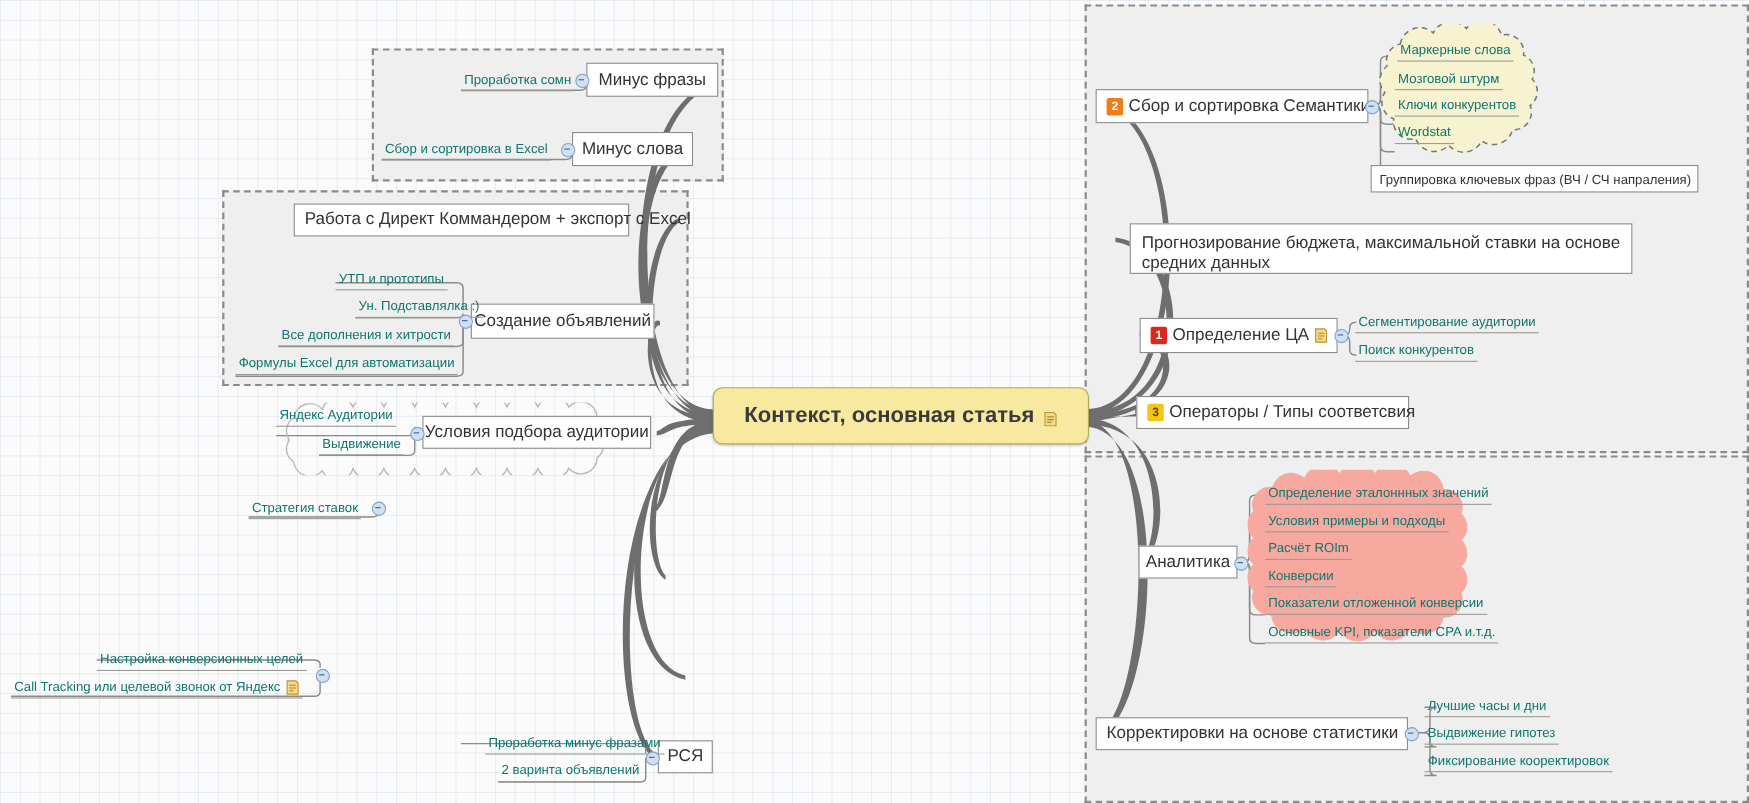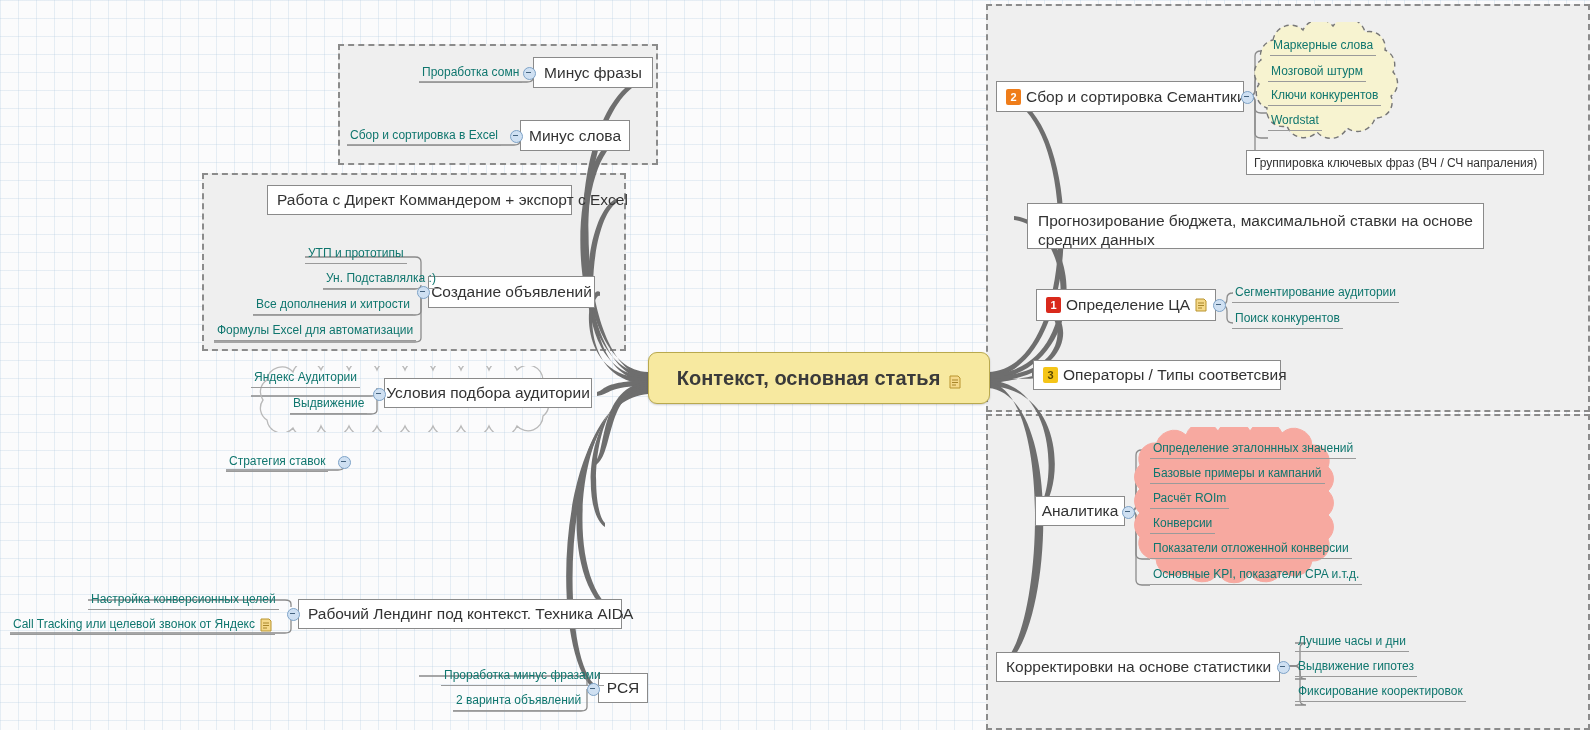--- a/index.html
+++ b/index.html
@@ -196,23 +196,20 @@
     <span>Условия подбора аудитории</span>
   </div>
   <div class="leaf" style="left:251px;top:370px;"><span>Яндекс Аудитории</span></div>
   <div class="leaf" style="left:290px;top:396px;"><span>Выдвижение</span></div>
   <div class="toggle" style="left:373px;top:388px;"></div>
 
   <div class="leaf" style="left:226px;top:454px;"><span>Стратегия ставок</span></div>
   <div class="toggle" style="left:338px;top:456px;"></div>
 
 
-  <div class="node n-lg" style="left:298px;top:599px;width:324px;height:30px;">
-    <span>Рабочий Лендинг под контекст. Техника AIDA</span>
-  </div>
   <div class="leaf" style="left:88px;top:592px;"><span>Настройка конверсионных целей</span></div>
   <div class="leaf" style="left:10px;top:617px;display:flex;align-items:center;">
     <span>Call Tracking или целевой звонок от Яндекс</span>
     <span class="note">
       <svg viewBox="0 0 12 14">
           <path d="M1,1 h8 l2,2 v10 h-10 Z" fill="#f5d98a" stroke="#b9942e" stroke-width="1"></path>
           <path d="M3,5 h6 M3,7.5 h6 M3,10 h4" stroke="#a8862a" stroke-width="1"></path>
         </svg>
     </span>
   </div>
@@ -260,21 +257,21 @@
   <div class="node n-lg" style="left:1033px;top:360px;width:248px;height:30px;">
     <span class="badge yellow">3</span>
     <span>Операторы / Типы соответсвия</span>
   </div>
 
   <div class="node n-lg" style="left:1035px;top:496px;width:90px;height:30px;justify-content:center;">
     <span>Аналитика</span>
   </div>
   <div class="toggle" style="left:1122px;top:506px;"></div>
   <div class="leaf" style="left:1150px;top:441px;"><span>Определение эталоннных значений</span></div>
-  <div class="leaf" style="left:1150px;top:466px;"><span>Базовые примеры и кампаний</span></div>
+  <div class="leaf" style="left:1150px;top:466px;"><span>Условия примеры и подходы</span></div>
   <div class="leaf" style="left:1150px;top:491px;"><span>Расчёт ROIm</span></div>
   <div class="leaf" style="left:1150px;top:516px;"><span>Конверсии</span></div>
   <div class="leaf" style="left:1150px;top:541px;"><span>Показатели отложенной конверсии</span></div>
   <div class="leaf" style="left:1150px;top:567px;"><span>Основные KPI, показатели CPA и.т.д.</span></div>
 
   <div class="node n-lg" style="left:996px;top:652px;width:284px;height:30px;">
     <span>Корректировки на основе статистики</span>
   </div>
   <div class="toggle" style="left:1277px;top:661px;"></div>
   <div class="leaf" style="left:1295px;top:634px;"><span>Лучшие часы и дни</span></div>

